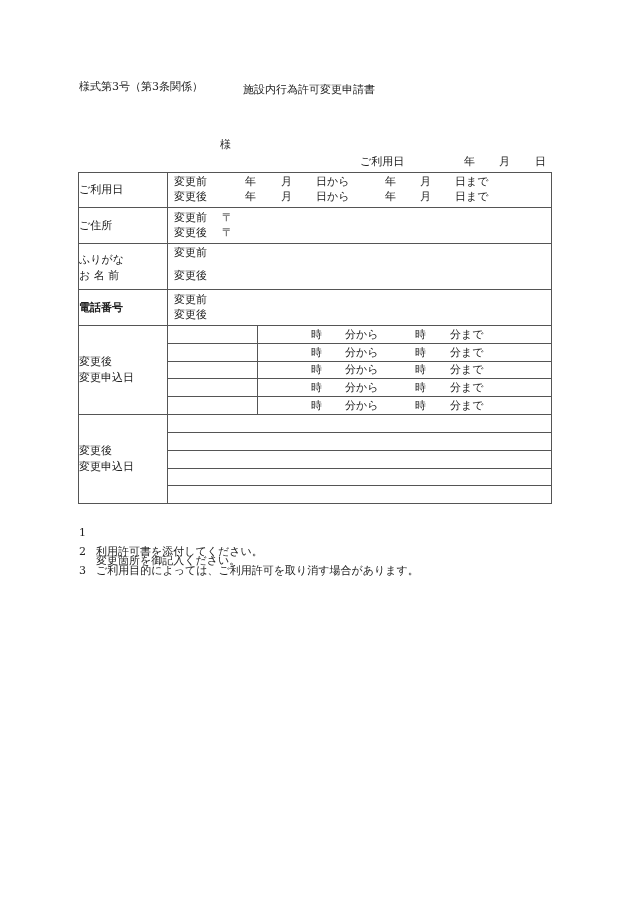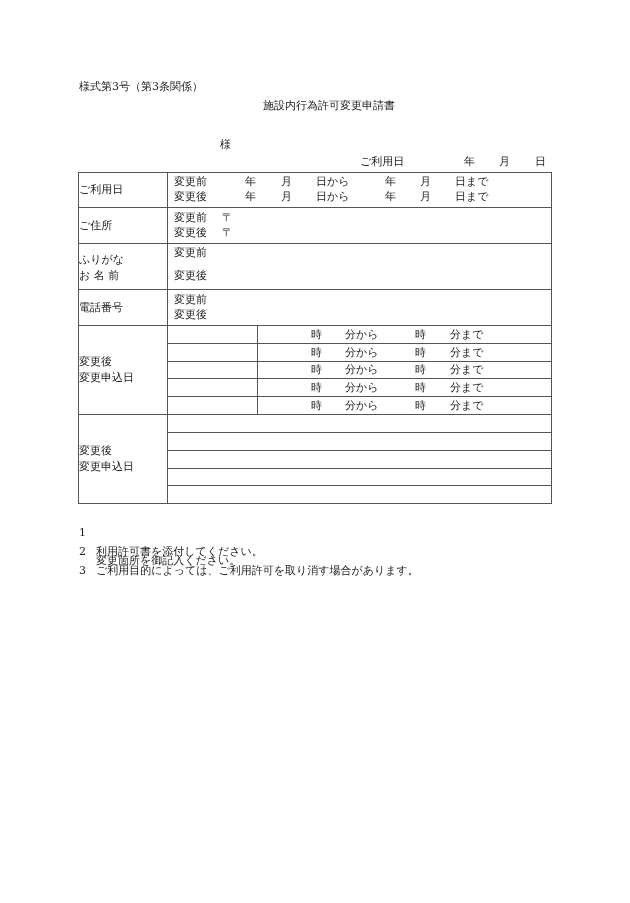--- a/index.html
+++ b/index.html
@@ -7,21 +7,21 @@
          font-family:"DejaVu Serif","Liberation Serif",serif; color:#222; }
   .abs { position:absolute; white-space:nowrap; font-size:11px; line-height:12px; }
   .line { position:absolute; background:#555; }
   .t { position:absolute; white-space:nowrap; font-size:11px; line-height:12px; }
   .c { text-align:left; }
 </style>
 </head>
 <body>
 
 <div class="abs" style="left:79px;top:81px;">様式第3号（第3条関係）</div>
-<div class="abs" style="left:243px;top:100px;margin-left:20px;">施設内行為許可変更申請書</div>
+<div class="abs" style="left:243px;top:84px;">施設内行為許可変更申請書</div>
 <div class="abs" style="left:220px;top:139px;">様</div>
 <div>
   <div class="abs" style="left:360px;top:156px;">ご利用日</div>
   <div class="abs" style="left:464px;top:156px;">年</div>
   <div class="abs" style="left:499px;top:156px;">月</div>
   <div class="abs" style="left:535px;top:156px;">日</div>
 </div>
 
 <div>
 
@@ -78,21 +78,21 @@
 </div>
 
 <div>
   <div class="t c" style="left:79px;top:254px;width:88px;">ふりがな</div>
   <div class="t c" style="left:79px;top:270px;width:88px;">お 名 前</div>
   <div class="t" style="left:174px;top:247px;">変更前</div>
   <div class="t" style="left:174px;top:270px;">変更後</div>
 </div>
 
 <div>
-  <div class="t c" style="left:79px;top:302px;width:88px;">電話番号</div>
+  <div class="t c" style="left:79px;top:302px;width:88px;font-weight:bold;">電話番号</div>
   <div class="t" style="left:174px;top:294px;">変更前</div>
   <div class="t" style="left:174px;top:309px;">変更後</div>
 </div>
 
 <div>
   <div class="t c" style="left:79px;top:356px;width:88px;">変更後</div>
   <div class="t c" style="left:79px;top:372px;width:88px;">変更申込日</div>
 
   <div>
     <div class="t" style="left:311px;top:329px;">時</div>

